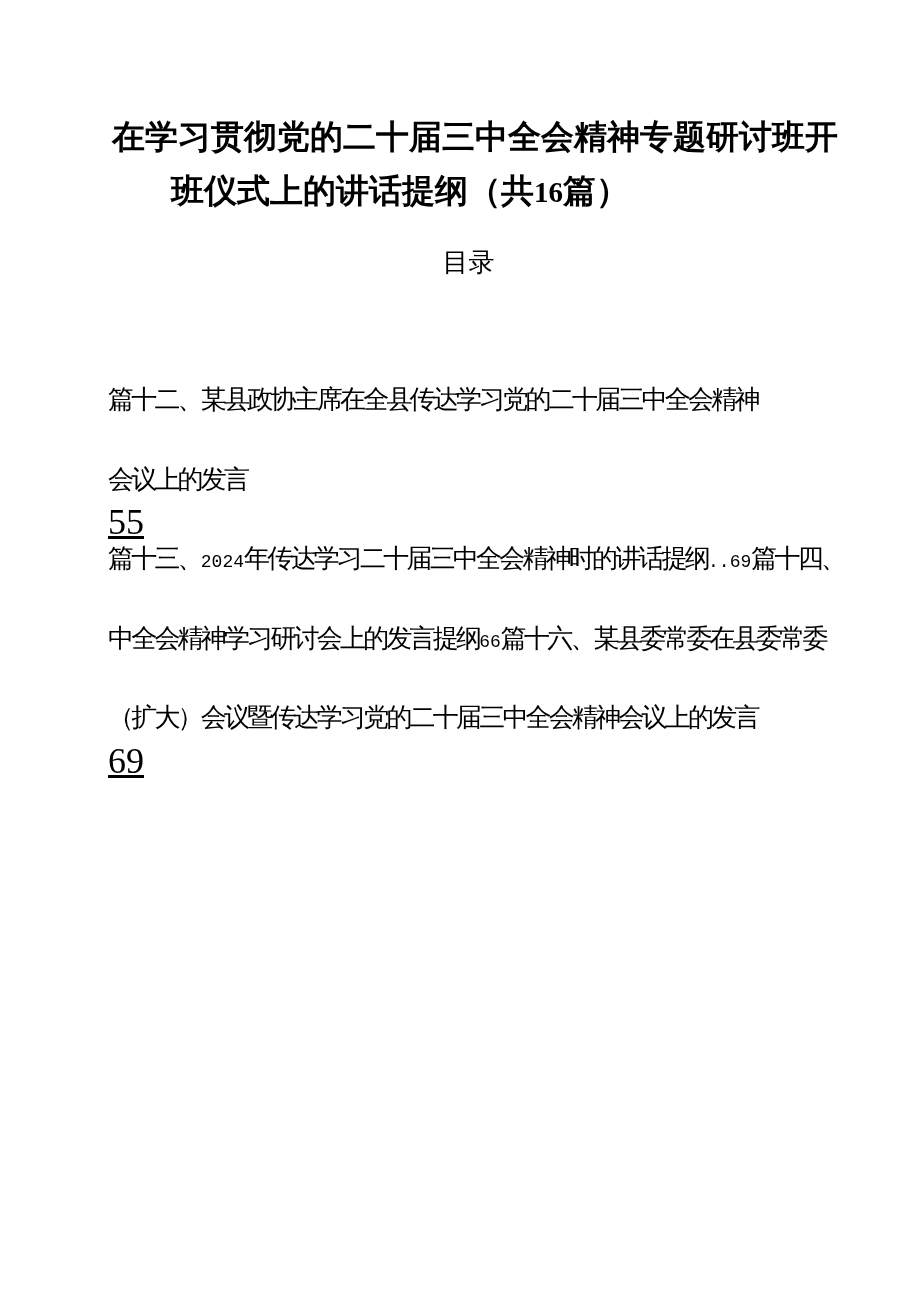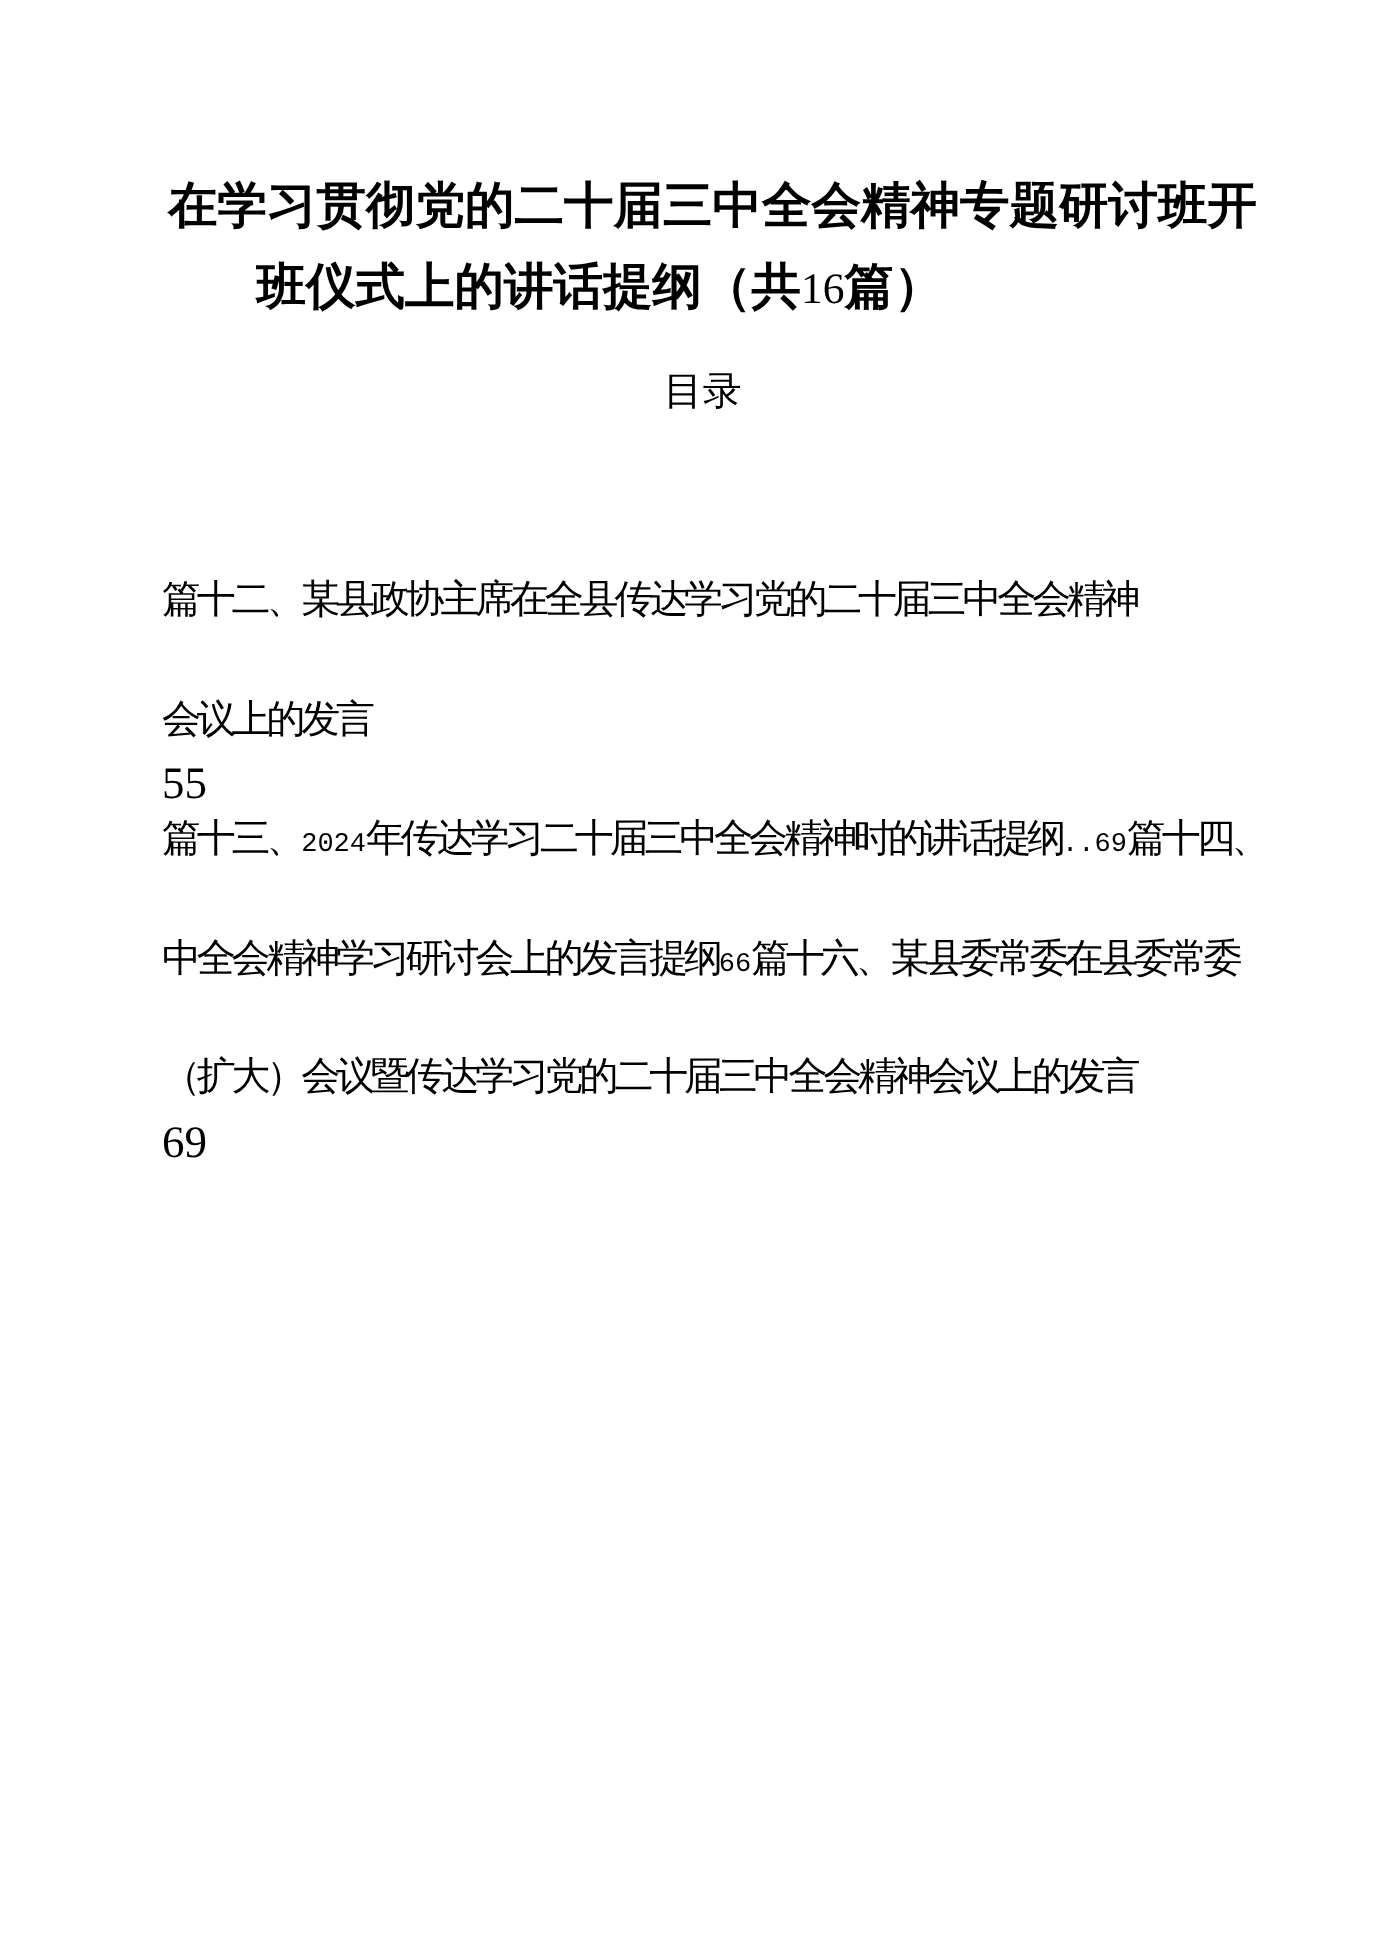--- a/index.html
+++ b/index.html
@@ -25,35 +25,34 @@
     font-size: 33px;
     font-weight: bold;
     line-height: 54px;
     text-align: center;
     letter-spacing: 0;
   }
   .title-line-1 { position: relative; left: 15px; white-space: nowrap; }
   .title-line-2 { position: relative; left: -60px; white-space: nowrap; }
   .num-serif-bold {
     font-family: "Liberation Serif", serif;
-    font-weight: normal;
+    font-weight: bold;
     font-size: 29px;
     letter-spacing: 0;
   }
   .toc-heading {
     position: absolute;
     top: 247px;
     left: 0;
     width: 920px;
     font-size: 26px;
     line-height: 30px;
     text-align: center;
     text-indent: 17px;
     font-weight: normal;
-    font-family: Liberation Mono, monospace;
   }
   .toc {
     position: absolute;
     top: 342px;
     left: 108px;
     width: 737px;
     font-size: 26px;
     line-height: 43.5px;
     letter-spacing: -2.8px;
   }
@@ -80,22 +79,23 @@
     overflow: hidden;
     white-space: nowrap;
     font-family: "Liberation Serif", serif;
     font-size: 25px;
     letter-spacing: -1px;
     min-width: 0;
   }
   .pagenum {
     flex: 0 0 auto;
     font-family: "Liberation Serif", serif;
-    font-size: 30px;
+    font-size: 36px;
     letter-spacing: 0;
+    text-decoration: underline;
   }
 </style>
 </head>
 <body>
 
 <div class="page">
 
   <h1 class="doc-title">
     <div class="title-line-1">在学习贯彻党的二十届三中全会精神专题研讨班开</div>
     <div class="title-line-2"><span>班仪式上的讲话提纲（共</span><span class="num-serif-bold">16</span><span>篇）</span></div>

